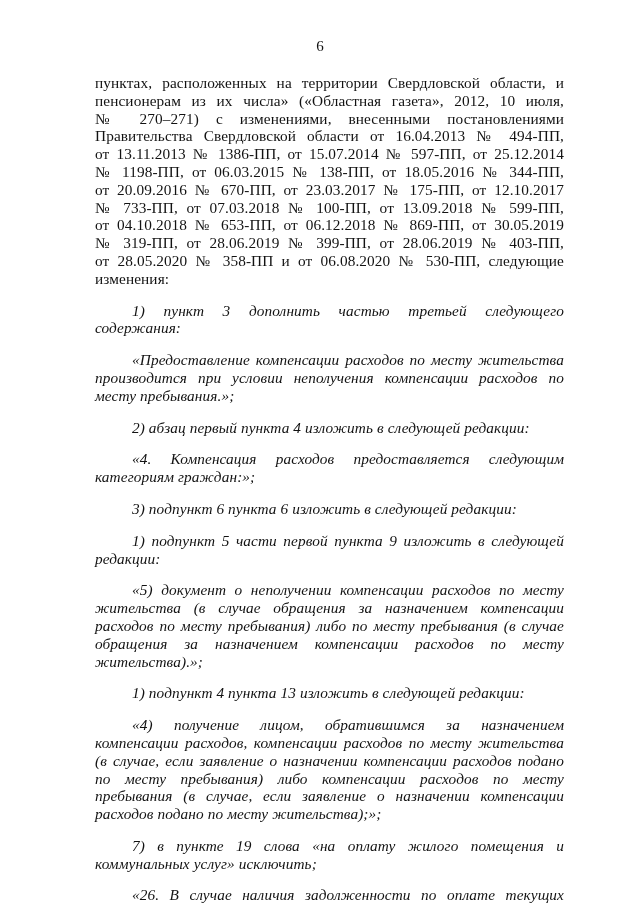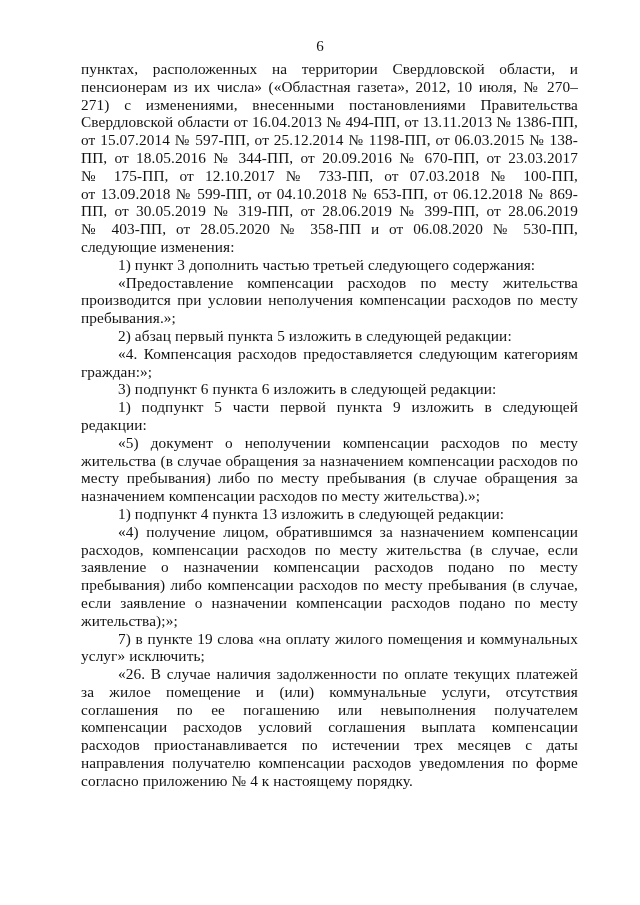--- a/index.html
+++ b/index.html
@@ -29,37 +29,38 @@
     position: absolute;
     top: 60px;
     left: 81px;
     width: 497px;
     font-size: 15.3px;
     line-height: 17.8px;
     text-align: justify;
     letter-spacing: 0.1px;
   }
   .para {
-    margin: 0;
+    margin: 14px;
     padding: 0;
   }
   .para.indent {
     text-indent: 37px;
+    font-style: italic;
   }
 </style>
 </head>
 <body>
 
 <div class="page">
   <div class="page-number">6</div>
   <div class="doc-body">
     <p class="para">пунктах, расположенных на территории Свердловской области, и пенсионерам из их числа» («Областная газета», 2012, 10&nbsp;июля, №&nbsp;270–271) с&nbsp;изменениями, внесенными постановлениями Правительства Свердловской области от 16.04.2013 №&nbsp;494-ПП, от&nbsp;13.11.2013 №&nbsp;1386-ПП, от&nbsp;15.07.2014 №&nbsp;597-ПП, от&nbsp;25.12.2014 №&nbsp;1198-ПП, от&nbsp;06.03.2015 №&nbsp;138-ПП, от&nbsp;18.05.2016 №&nbsp;344-ПП, от&nbsp;20.09.2016 №&nbsp;670-ПП, от&nbsp;23.03.2017 №&nbsp;175-ПП, от&nbsp;12.10.2017 №&nbsp;733-ПП, от&nbsp;07.03.2018 №&nbsp;100-ПП, от&nbsp;13.09.2018 №&nbsp;599-ПП, от&nbsp;04.10.2018 №&nbsp;653-ПП, от&nbsp;06.12.2018 №&nbsp;869-ПП, от&nbsp;30.05.2019 №&nbsp;319-ПП, от&nbsp;28.06.2019 №&nbsp;399-ПП, от&nbsp;28.06.2019 №&nbsp;403-ПП, от&nbsp;28.05.2020 №&nbsp;358-ПП и от&nbsp;06.08.2020 №&nbsp;530-ПП, следующие изменения:</p>
     <p class="para indent">1) пункт 3 дополнить частью третьей следующего содержания:</p>
     <p class="para indent">«Предоставление компенсации расходов по месту жительства производится при условии неполучения компенсации расходов по месту пребывания.»;</p>
-    <p class="para indent">2) абзац первый пункта 5 изложить в следующей редакции:</p>
+    <p class="para indent">2) абзац первый пункта 4 изложить в следующей редакции:</p>
     <p class="para indent">«4. Компенсация расходов предоставляется следующим категориям граждан:»;</p>
     <p class="para indent">3) подпункт 6 пункта 6 изложить в следующей редакции:</p>
     <p class="para indent">1) подпункт 5 части первой пункта 9 изложить в следующей редакции:</p>
     <p class="para indent">«5) документ о неполучении компенсации расходов по месту жительства (в случае обращения за назначением компенсации расходов по месту пребывания) либо по месту пребывания (в случае обращения за назначением компенсации расходов по месту жительства).»;</p>
     <p class="para indent">1) подпункт 4 пункта 13 изложить в следующей редакции:</p>
     <p class="para indent">«4) получение лицом, обратившимся за назначением компенсации расходов, компенсации расходов по месту жительства (в случае, если заявление о назначении компенсации расходов подано по месту пребывания) либо компенсации расходов по месту пребывания (в случае, если заявление о назначении компенсации расходов подано по месту жительства);»;</p>
     <p class="para indent">7) в пункте 19 слова «на оплату жилого помещения и коммунальных услуг» исключить;</p>
     <p class="para indent">«26. В случае наличия задолженности по оплате текущих платежей за жилое помещение и (или) коммунальные услуги, отсутствия соглашения по ее погашению или невыполнения получателем компенсации расходов условий соглашения выплата компенсации расходов приостанавливается по истечении трех месяцев с даты направления получателю компенсации расходов уведомления по форме согласно приложению №&nbsp;4 к настоящему порядку.</p>
   </div>
 </div>

